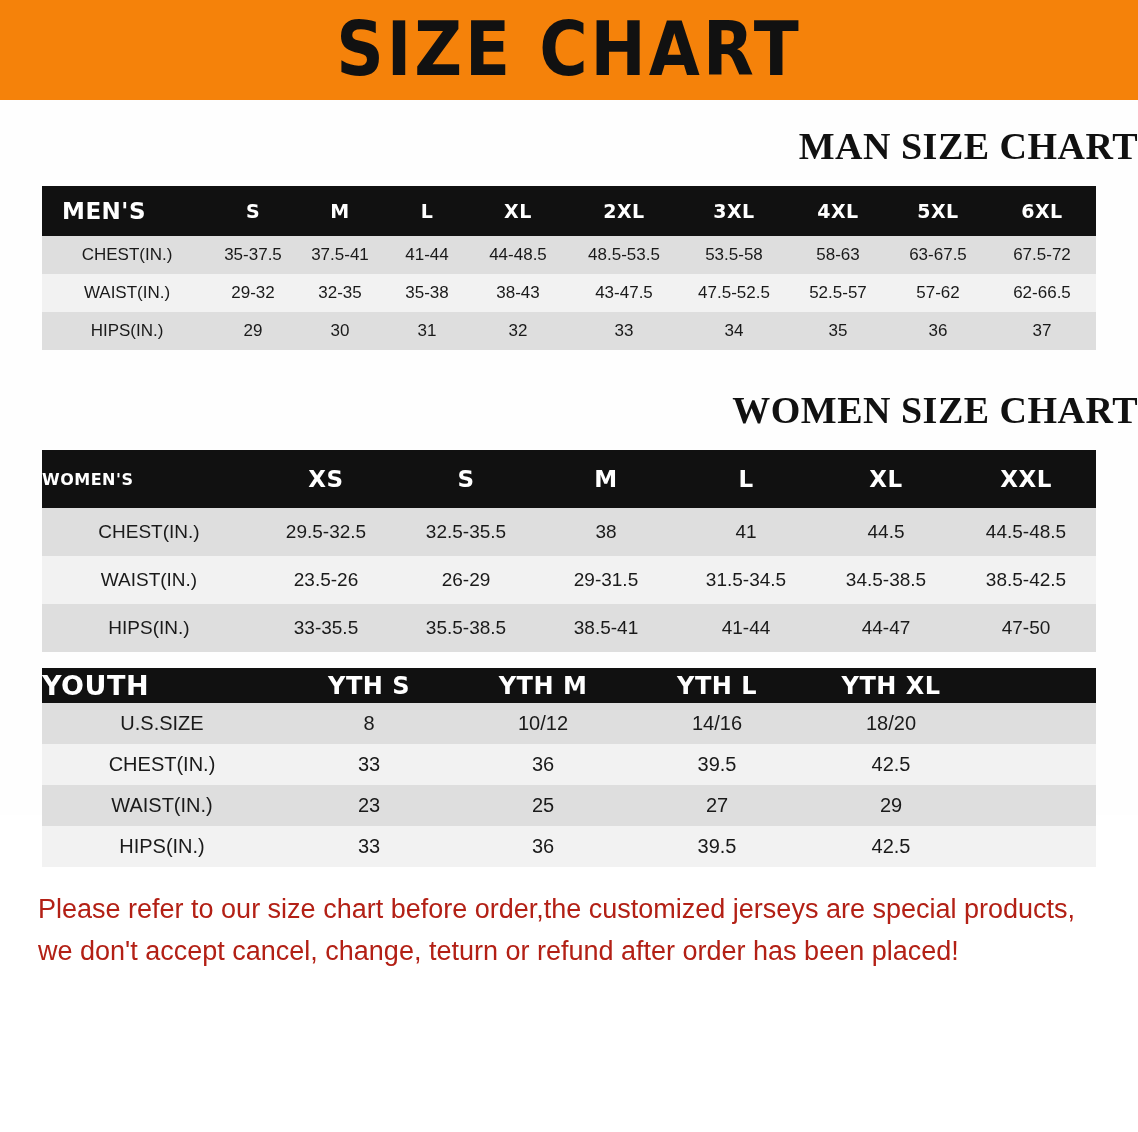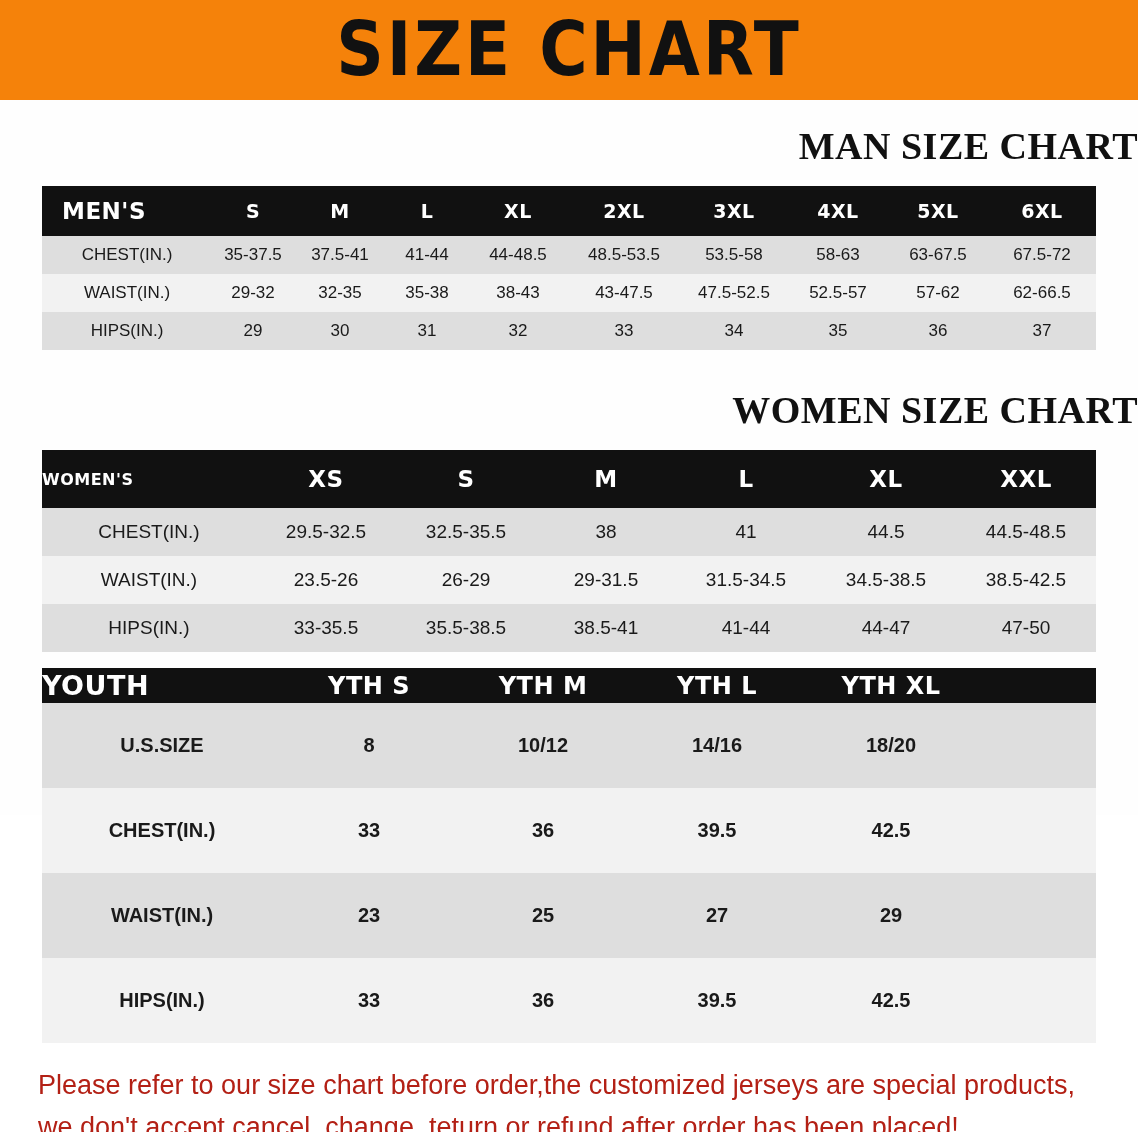--- a/index.html
+++ b/index.html
@@ -96,21 +96,21 @@
 
   
   #women-table thead th { font-size: 23px; padding: 16px 0; }
   #women-table thead th.rowhead { font-size: 16px; }
   #women-table tbody td { font-size: 19px; padding: 13px 0; }
   #women-table tbody td.rowhead { font-size: 19px; }
 
   
   #youth-table thead th { font-size: 24px; padding: 2px 0; }
   #youth-table thead th.rowhead { font-size: 27px; }
-  #youth-table tbody td { font-size: 20px; padding: 31px 0; font-weight: bold; }
+  #youth-table tbody td { font-size: 20px; padding: 9px 0; }
   #youth-table tbody td.rowhead { font-size: 20px; }
 
   .gap-men { height: 18px; }
   .gap-women { height: 18px; }
   .gap-youth { height: 16px; }
 
   
   .note {
     margin: 22px 38px 0 38px;
     color: #b32015;

